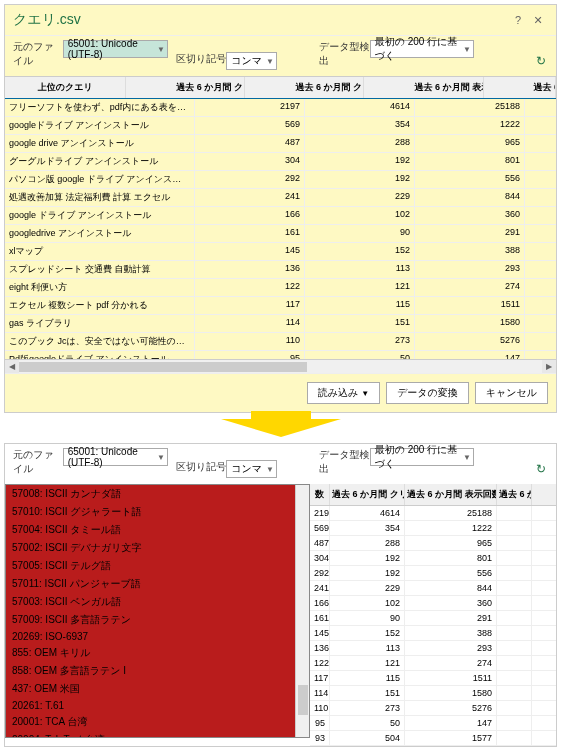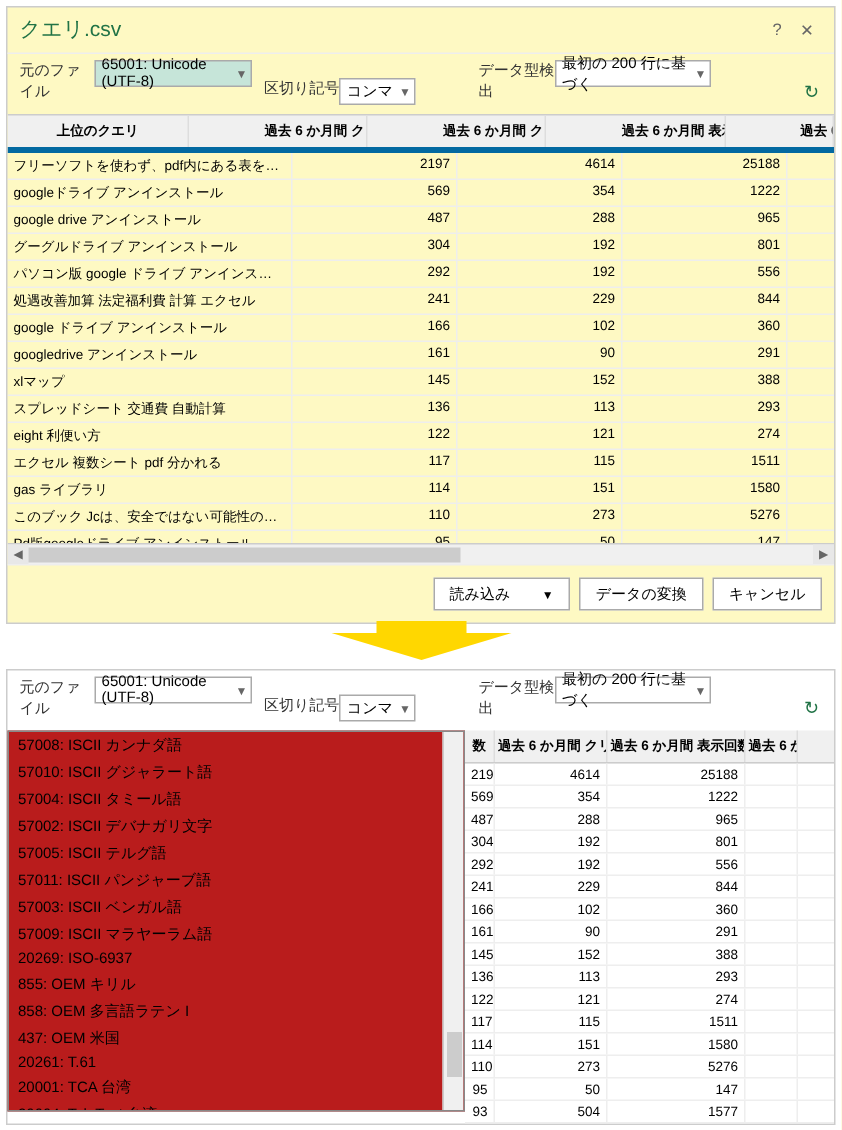--- a/index.html
+++ b/index.html
@@ -9,34 +9,34 @@
 .title { font-size: 14px; color: #217346; flex: 1; }
 .win-btn { width: 20px; height: 16px; display: flex; align-items: center; justify-content: center; color: #666; font-size: 11px; cursor: pointer; }
 .controls { display: flex; padding: 4px 8px 6px; gap: 8px; align-items: flex-end; }
 .ctrl-group { display: flex; flex-direction: row; }
 .ctrl-label { font-size: 10px; color: #333; margin-bottom: 2px; }
 .dropdown { border: 1px solid #aaa; background: #fff; display: flex; align-items: center; height: 18px; font-size: 10px; padding: 0 2px 0 4px; position: relative; }
 .dropdown.sel1 { background: #c6e5d9; }
 .dd-arrow { margin-left: auto; color: #666; font-size: 8px; padding-left: 4px; }
 .refresh-icon { color: #217346; font-size: 12px; margin-left: auto; padding: 2px; }
 .grid { overflow: hidden; }
-.grid-header { display: flex; background: #f0f0f0; border-top: 1px solid #ccc; border-bottom: 4px solid #0369a1; gap: 48px; }
+.grid-header { display: flex; background: #f0f0f0; border-top: 1px solid #ccc; border-bottom: 1px solid #0369a1; gap: 48px; }
 .grid-header .cell { font-weight: bold; font-size: 9px; text-align: center; padding: 4px 2px; border-right: 1px solid #ddd; overflow: hidden; white-space: nowrap; }
 .grid-body { max-height: 260px; overflow: hidden; }
 .row { display: flex; border-bottom: 1px solid #eee; }
 .row .cell { font-size: 9px; padding: 2px 4px; border-right: 1px solid #eee; overflow: hidden; white-space: nowrap; text-overflow: ellipsis; }
 .c0 { width: 190px; text-align: left; }
 .c1, .c2, .c3 { width: 110px; text-align: right; }
 .c4 { width: 36px; }
 .scrollbar-h { height: 14px; background: #f0f0f0; border-top: 1px solid #ccc; display: flex; align-items: center; }
 .sb-btn { width: 14px; height: 14px; display: flex; align-items: center; justify-content: center; color: #666; font-size: 8px; background: #e8e8e8; }
 .sb-track { flex: 1; height: 14px; position: relative; }
 .sb-thumb { position: absolute; height: 10px; top: 2px; left: 0; width: 55%; background: #ccc; }
 .footer { display: flex; justify-content: flex-end; padding: 8px; gap: 6px; border-top: 1px solid #eee; }
-.btn { border: 1px solid #aaa; background: #fff; padding: 3px 10px; font-size: 10px; display: flex; align-items: center; gap: 21px; }
+.btn { border: 1px solid #aaa; background: #fff; padding: 3px 10px; font-size: 10px; display: flex; align-items: center; gap: 3px; }
 .arrow-divider { display: flex; justify-content: center; margin: 6px 0; }
 .big-arrow { width: 0; height: 0; border-left: 60px solid transparent; border-right: 60px solid transparent; border-top: 18px solid #ffd700; position: relative; }
 .big-arrow::before { content: ''; position: absolute; top: -26px; left: -30px; width: 60px; height: 10px; background: #ffd700; }
 .panel2 { border: 1px solid #ccc; margin: 4px; }
 .listbox { border: 1px solid #888; background: #b91c1c; max-height: 254px; overflow: hidden; position: relative; }
 .list-item { padding: 2px 6px; font-size: 10px; white-space: nowrap; }
 .list-scroll { position: absolute; right: 0; top: 0; bottom: 0; width: 14px; background: #f0f0f0; border-left: 1px solid #ccc; }
 .list-scroll-thumb { position: absolute; width: 10px; left: 2px; top: 200px; height: 30px; background: #ccc; }
 .split { display: flex; }
 .left-col { width: 305px; }
@@ -239,21 +239,21 @@
     <div class="left-col">
       <div class="listbox">
         <div id="encoding-list">
             <div class="list-item">57008: ISCII カンナダ語</div>
             <div class="list-item">57010: ISCII グジャラート語</div>
             <div class="list-item">57004: ISCII タミール語</div>
             <div class="list-item">57002: ISCII デバナガリ文字</div>
             <div class="list-item">57005: ISCII テルグ語</div>
             <div class="list-item">57011: ISCII パンジャーブ語</div>
             <div class="list-item">57003: ISCII ベンガル語</div>
-            <div class="list-item">57009: ISCII マラヤーラム語</div>
+            <div class="list-item">57009: ISCII 多言語ラテン</div>
             <div class="list-item">20269: ISO-6937</div>
             <div class="list-item">855: OEM キリル</div>
             <div class="list-item">858: OEM 多言語ラテン I</div>
             <div class="list-item">437: OEM 米国</div>
             <div class="list-item">20261: T.61</div>
             <div class="list-item">20001: TCA 台湾</div>
             <div class="list-item">20004: TeleText 台湾</div>
           </div>
         <div class="list-scroll">
           <div class="list-scroll-thumb"></div>

